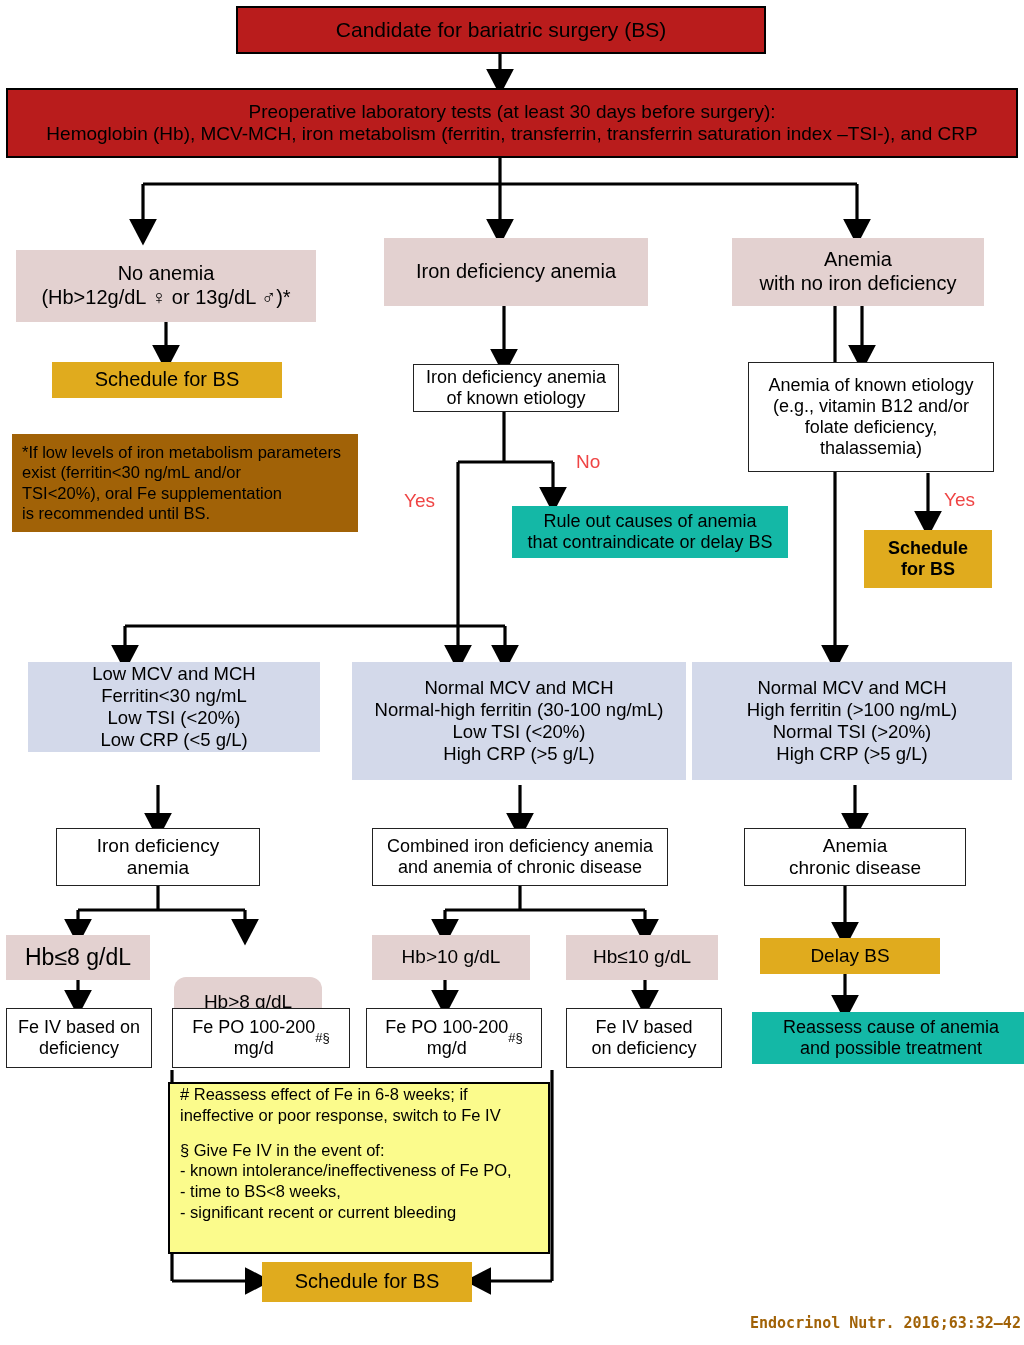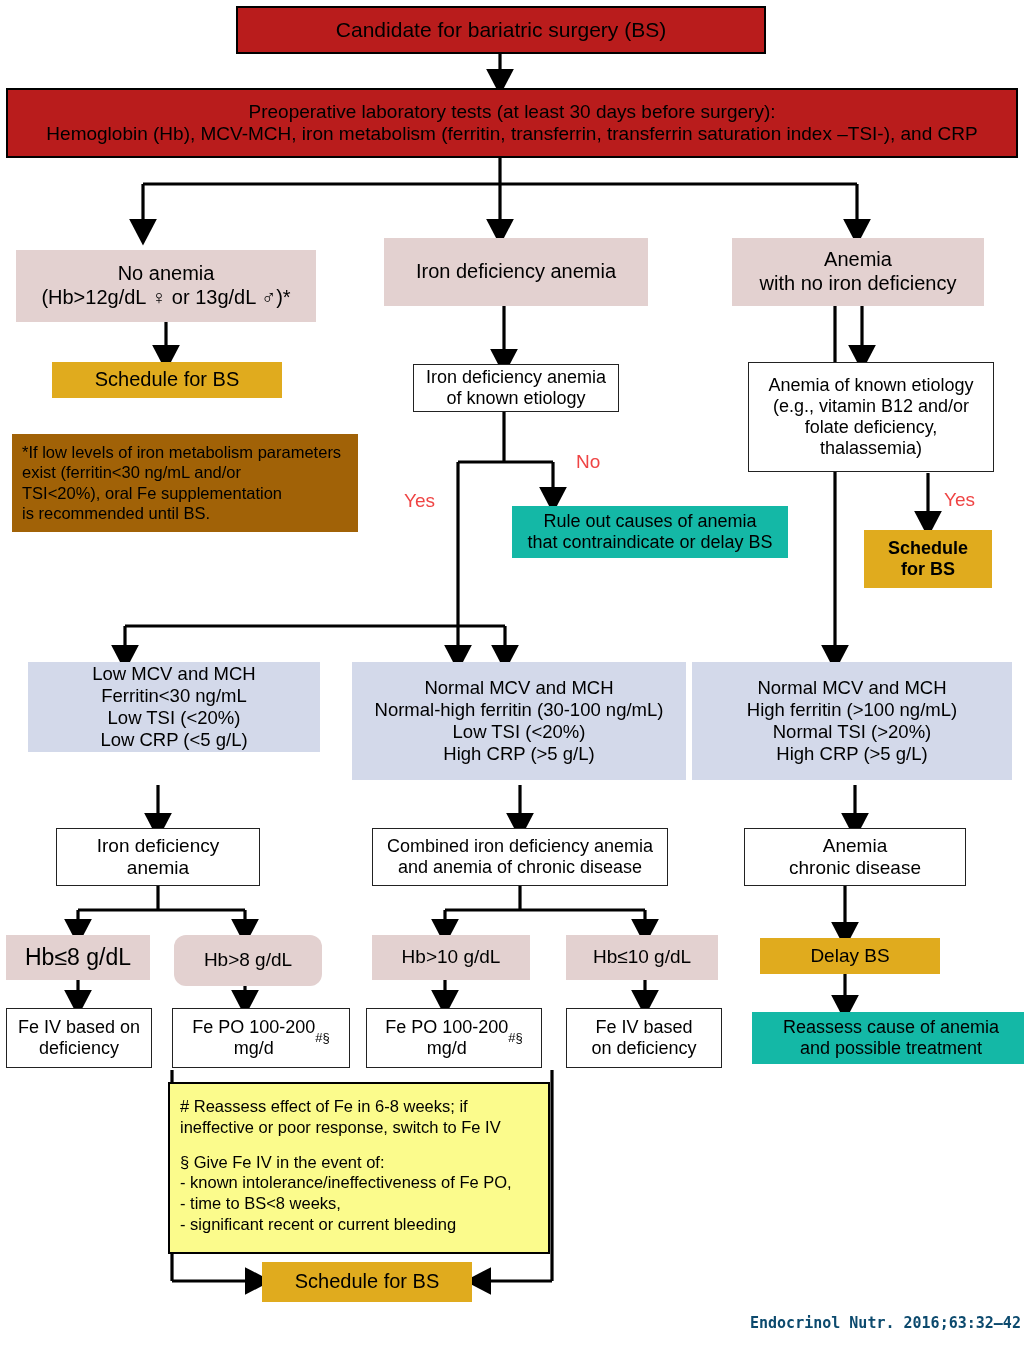--- a/index.html
+++ b/index.html
@@ -64,34 +64,34 @@
   }
   .n-yellow {
     background: #a16207;
     border: none;
   }
   .n-yellow-box {
     background: #fbfb8c;
     border: 2.5px solid #000000;
     display: block;
     text-align: left;
-    padding: 12px 10px 6px 10px;
+    padding: 0 10px 6px 10px;
   }
   .lbl {
     position: absolute;
     font-size: 19px;
     color: #ef4444;
   }
   .cite {
     position: absolute;
     font-family: "DejaVu Sans Mono", monospace;
     font-weight: bold;
     font-size: 15px;
     letter-spacing: 0px;
-    color: #0c4a6e;
+    color: #a16207;
   }
   .fn-line { display: block; }
   .sup { font-size: 0.72em; vertical-align: super; }
 </style>
 </head>
 <body>
 
 <div id="canvas">
 
   <svg class="lines" viewBox="0 0 1024 1345">
@@ -218,21 +218,21 @@
 anemia</div>
 
   <div class="node n-white" style="left:372px; top:828px; width:296px; height:58px; font-size:18px;">Combined iron deficiency anemia
 and anemia of chronic disease</div>
 
   <div class="node n-white" style="left:744px; top:828px; width:222px; height:58px; font-size:19px;">Anemia
 chronic disease</div>
 
   <div class="node n-pink" style="left:6px; top:935px; width:144px; height:45px; font-size:23px;">Hb≤8 g/dL</div>
 
-  <div class="node n-pink" style="left:174px; top:935px; width:148px; height:51px; font-size:19px;border-radius:12px;">Hb&gt;8 g/dL</div>
+  <div class="node n-pink" style="left:174px; top:977px; width:148px; height:51px; font-size:19px;border-radius:12px;">Hb&gt;8 g/dL</div>
 
   <div class="node n-pink" style="left:372px; top:935px; width:158px; height:45px; font-size:19px;">Hb&gt;10 g/dL</div>
 
   <div class="node n-pink" style="left:566px; top:935px; width:152px; height:45px; font-size:19px;">Hb≤10 g/dL</div>
 
   <div class="node n-gold" style="left:760px; top:938px; width:180px; height:36px; font-size:19px;">Delay BS</div>
 
   <div class="node n-white" style="left:6px; top:1008px; width:146px; height:60px; font-size:18px;">Fe IV based on
 deficiency</div>
 

